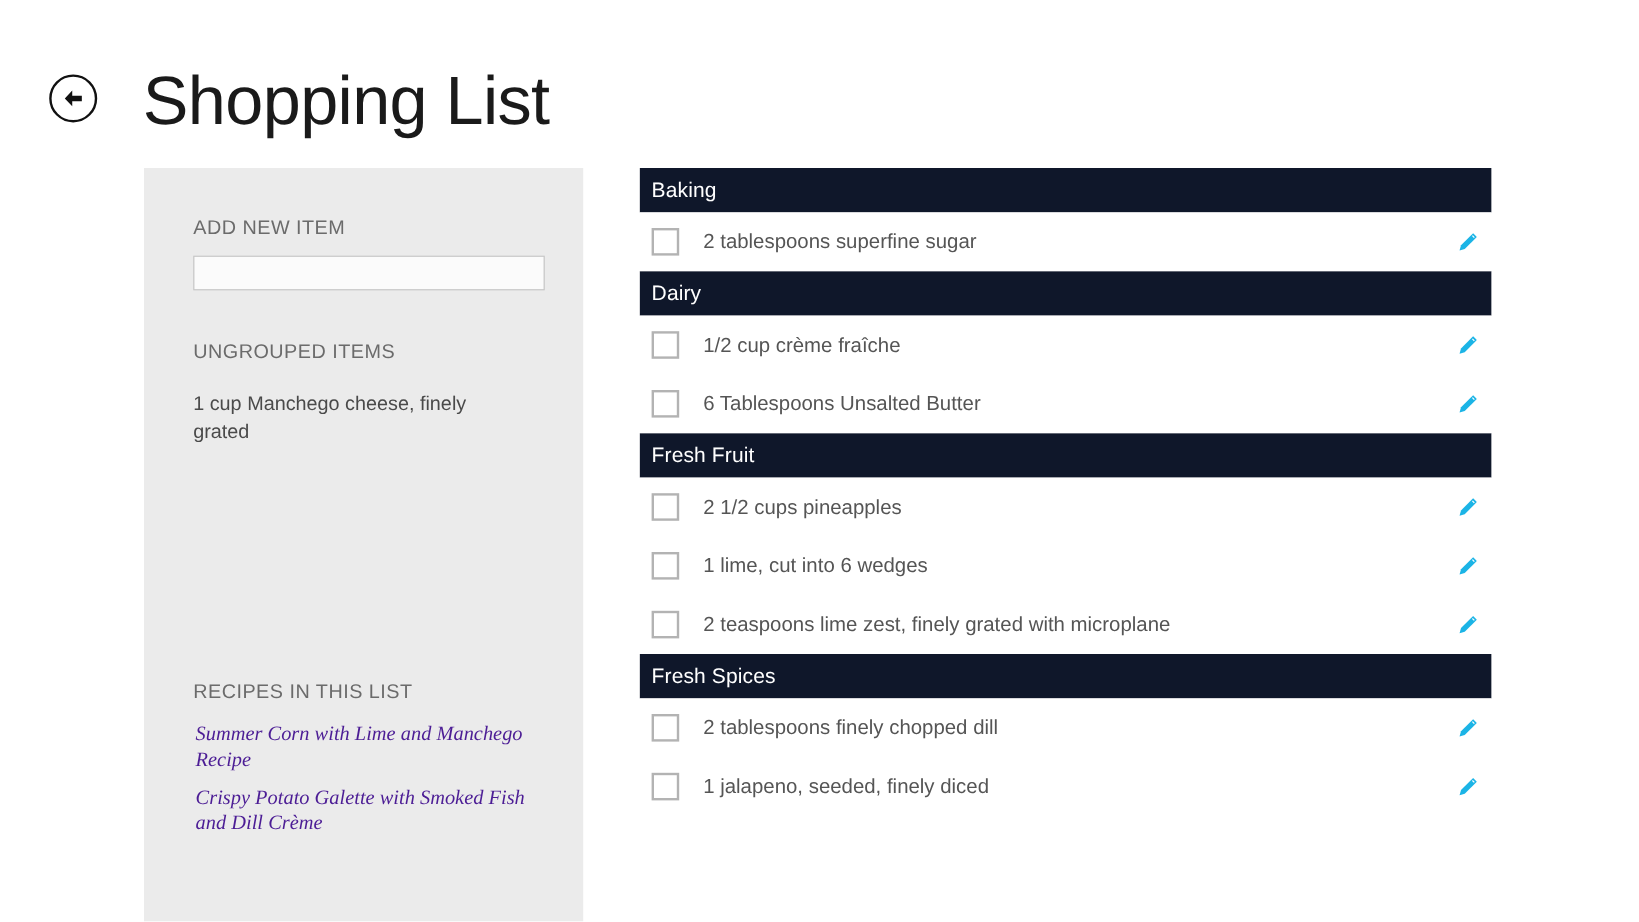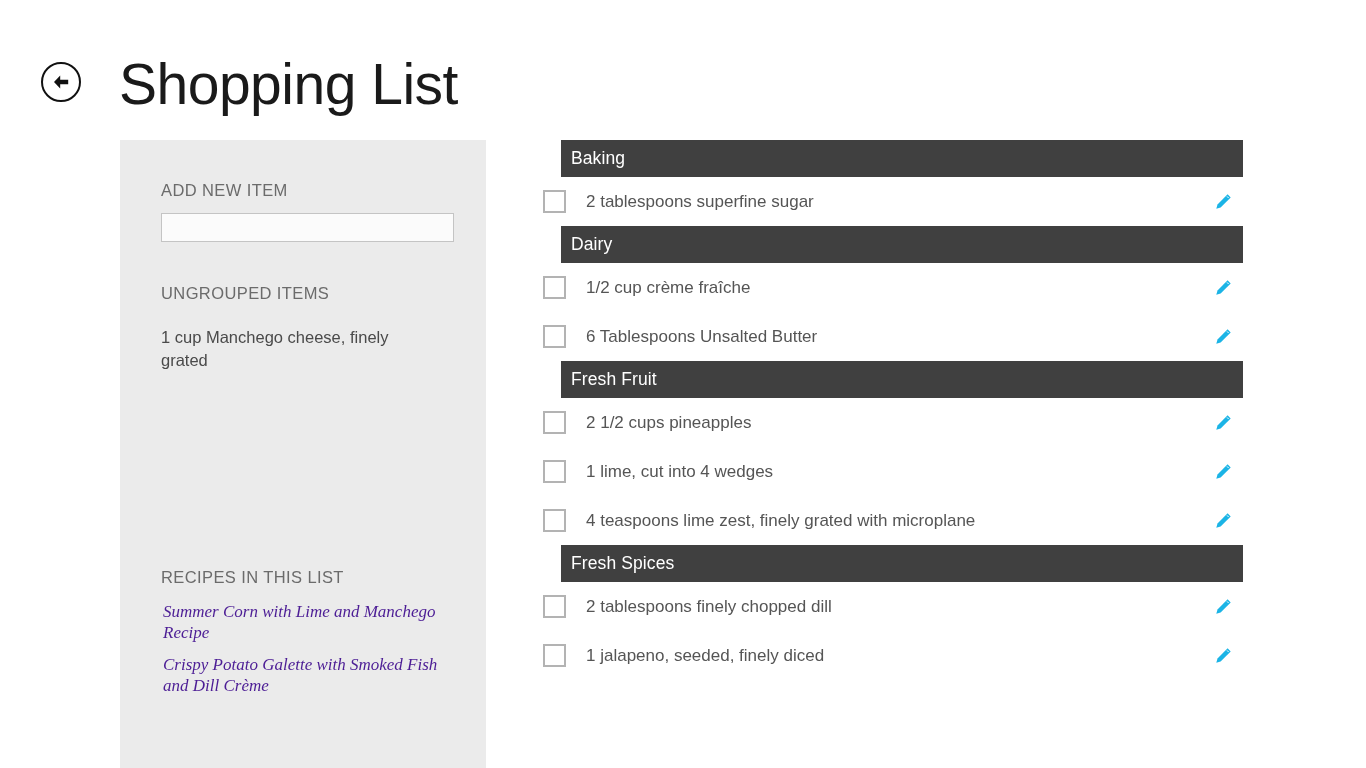--- a/index.html
+++ b/index.html
@@ -136,25 +136,24 @@
     width: 710px;
     height: 628px;
     overflow: hidden;
   }
 
   .group { width: 710px; }
 
   .group-header {
     width: 710px;
     height: 37px;
-    background: #404040;
+    background: #0f172a;
     display: flex;
     align-items: center;
     padding-left: 10px;
-    margin-left: 28px;
   }
 
   .group-header-text {
     font-size: 17.5px;
     font-weight: 400;
     color: #ffffff;
     letter-spacing: 0.1px;
     white-space: nowrap;
   }
 
@@ -282,31 +281,31 @@
           <div class="item-text">2 1/2 cups pineapples</div>
           <div class="edit-icon">
             <svg width="20" height="20" viewBox="0 0 20 20">
               <path d="M14.6 2.3 L17.7 5.4 L7.6 15.5 L3.3 16.7 L4.5 12.4 Z" fill="#1bb4e6"></path>
               <path d="M14.0 4.4 L15.6 6.0" stroke="#ffffff" stroke-width="1" fill="none"></path>
             </svg>
           </div>
         </div>
         <div class="item-row">
           <div class="item-checkbox"></div>
-          <div class="item-text">1 lime, cut into 4 wedges</div>
-          <div class="edit-icon">
-            <svg width="20" height="20" viewBox="0 0 20 20">
-              <path d="M14.6 2.3 L17.7 5.4 L7.6 15.5 L3.3 16.7 L4.5 12.4 Z" fill="#1bb4e6"></path>
-              <path d="M14.0 4.4 L15.6 6.0" stroke="#ffffff" stroke-width="1" fill="none"></path>
-            </svg>
-          </div>
-        </div>
-        <div class="item-row">
-          <div class="item-checkbox"></div>
-          <div class="item-text">4 teaspoons lime zest, finely grated with microplane</div>
+          <div class="item-text">1 lime, cut into 6 wedges</div>
+          <div class="edit-icon">
+            <svg width="20" height="20" viewBox="0 0 20 20">
+              <path d="M14.6 2.3 L17.7 5.4 L7.6 15.5 L3.3 16.7 L4.5 12.4 Z" fill="#1bb4e6"></path>
+              <path d="M14.0 4.4 L15.6 6.0" stroke="#ffffff" stroke-width="1" fill="none"></path>
+            </svg>
+          </div>
+        </div>
+        <div class="item-row">
+          <div class="item-checkbox"></div>
+          <div class="item-text">2 teaspoons lime zest, finely grated with microplane</div>
           <div class="edit-icon">
             <svg width="20" height="20" viewBox="0 0 20 20">
               <path d="M14.6 2.3 L17.7 5.4 L7.6 15.5 L3.3 16.7 L4.5 12.4 Z" fill="#1bb4e6"></path>
               <path d="M14.0 4.4 L15.6 6.0" stroke="#ffffff" stroke-width="1" fill="none"></path>
             </svg>
           </div>
         </div>
       </div>
       <div class="group">
         <div class="group-header">

